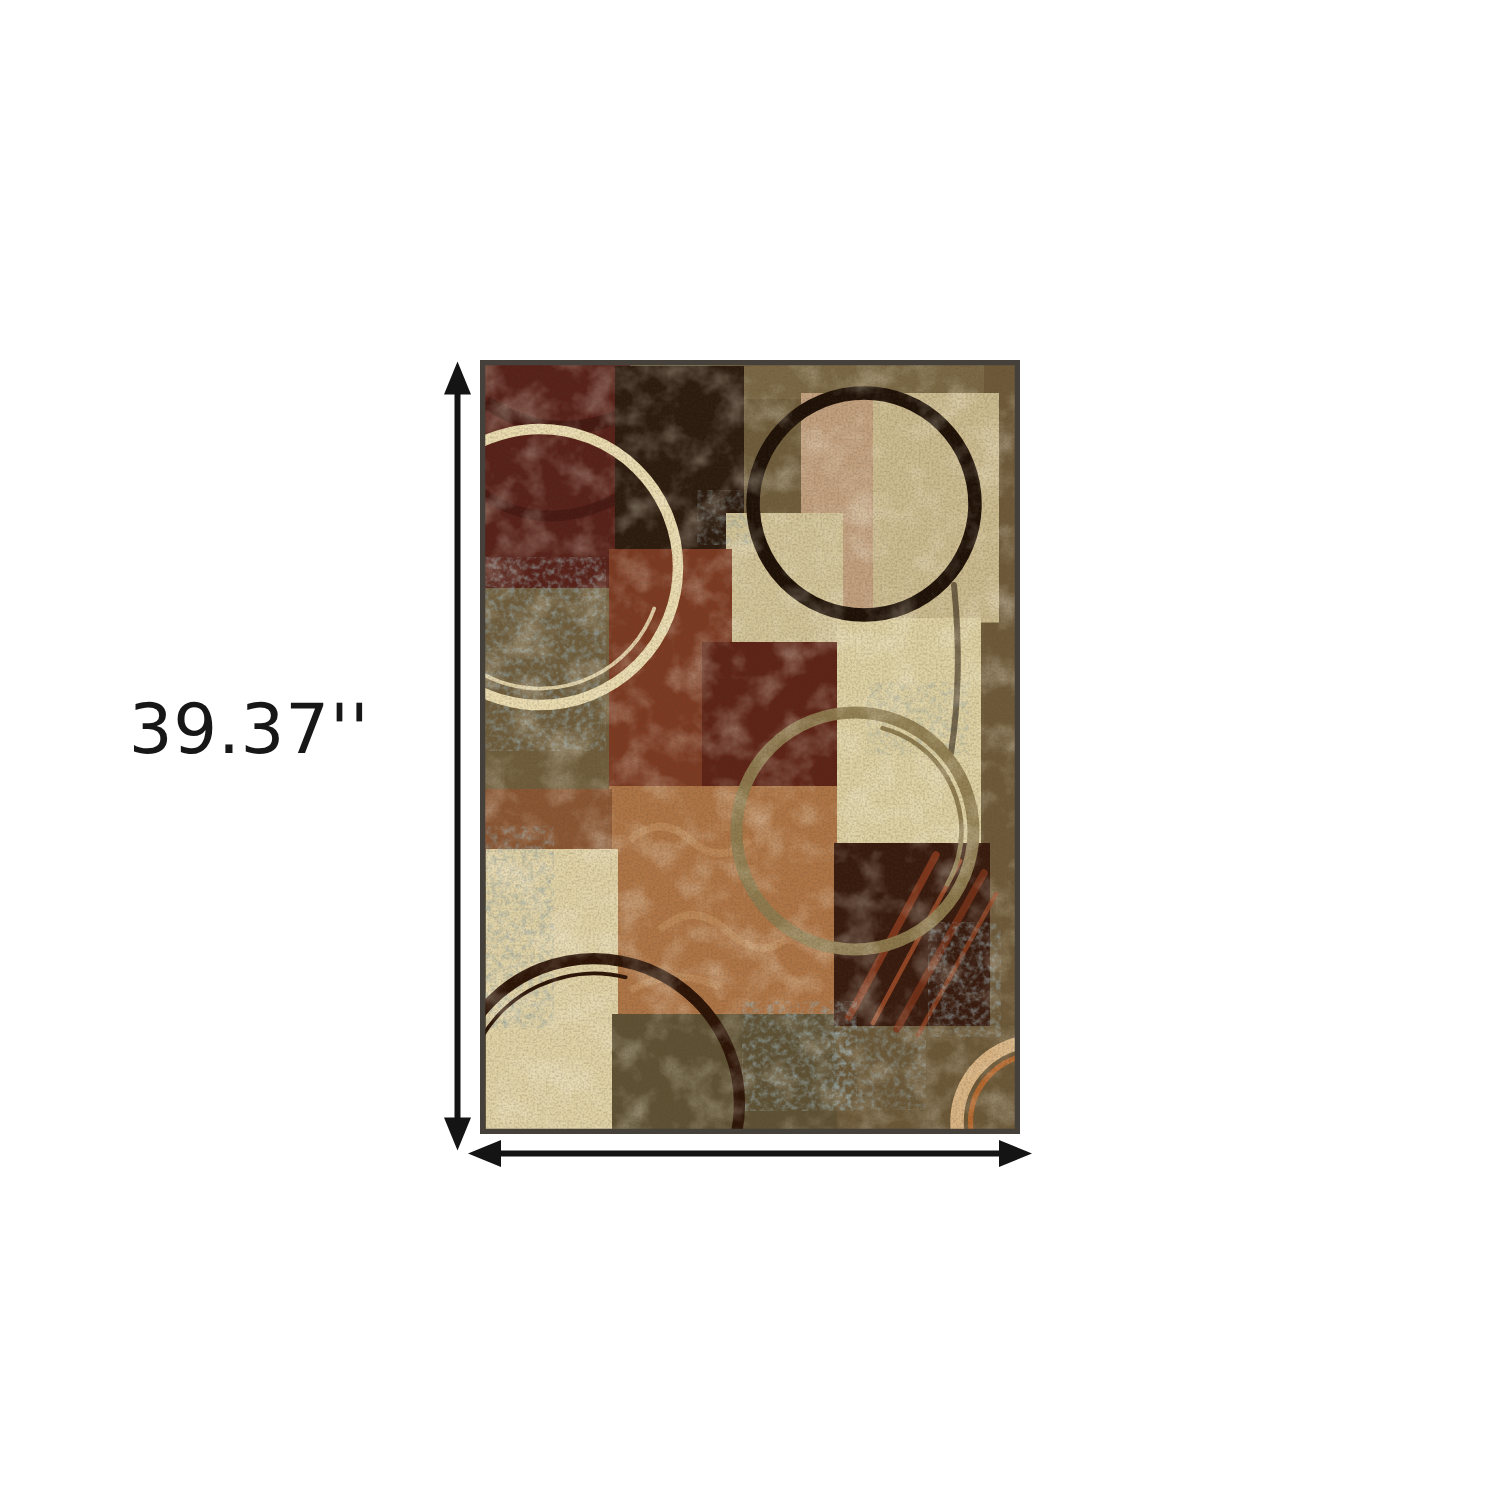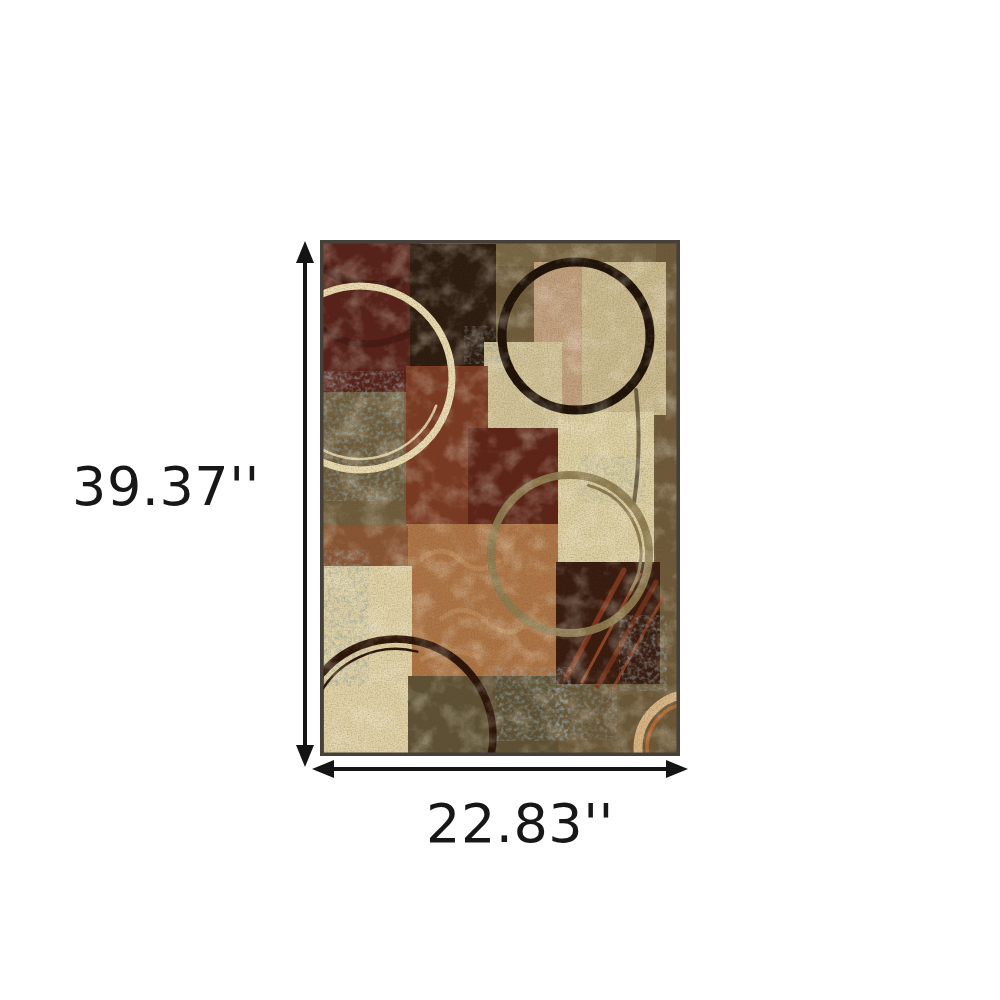--- a/index.html
+++ b/index.html
@@ -4,21 +4,21 @@
 <style>
   html,body { margin:0; padding:0; }
   body { width:1000px; height:1000px; background:#ffffff; font-family:"DejaVu Sans", sans-serif; }
   .canvas { position:relative; width:1000px; height:1000px; background:#ffffff; overflow:hidden; }
   .rug { position:absolute; left:320px; top:240px; width:360px; height:516px; }
   .rug svg { display:block; }
   .arrows { position:absolute; left:0; top:0; width:1000px; height:1000px; pointer-events:none; }
   .dim-label {
     position:absolute; width:224px; height:52px;
     display:flex; align-items:center; justify-content:center;
-    font-size:54px; color:#171717; letter-spacing:0.5px; white-space:nowrap;
+    font-size:46px; color:#171717; letter-spacing:0.5px; white-space:nowrap;
   }
   .dim-label.height { left:54px; top:460px; }
   .dim-label.width  { left:408px; top:797px; }
 </style>
 </head>
 <body>
 
 <div class="canvas">
 
   <div class="rug">
@@ -116,15 +116,14 @@
       <polygon points="305,767 296,745 314,745" fill="#141414"></polygon>
     </g>
     <g>
       <line x1="330" y1="769" x2="670" y2="769" stroke="#141414" stroke-width="4"></line>
       <polygon points="312,769 334,760 334,778" fill="#141414"></polygon>
       <polygon points="688,769 666,760 666,778" fill="#141414"></polygon>
     </g>
   </svg>
 
   <div class="dim-label height">39.37''</div>
-  <div class="dim-label width">22.83''</div>
 
 </div>
 
 </body></html>

